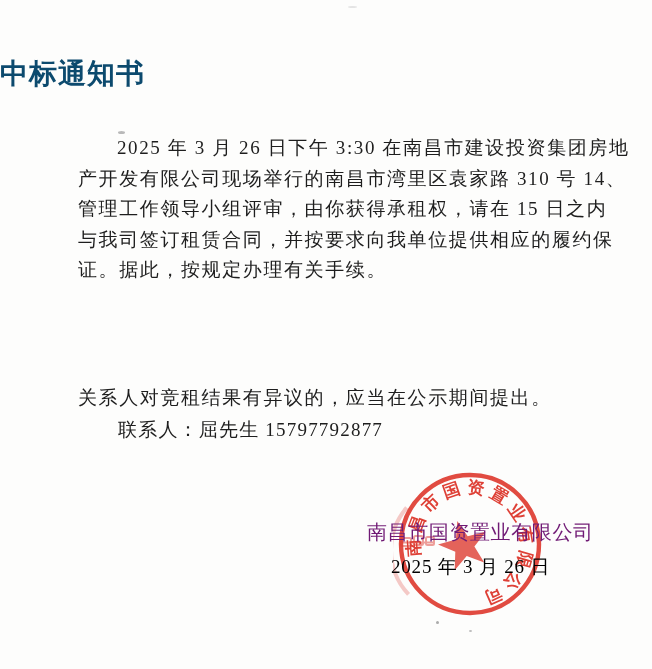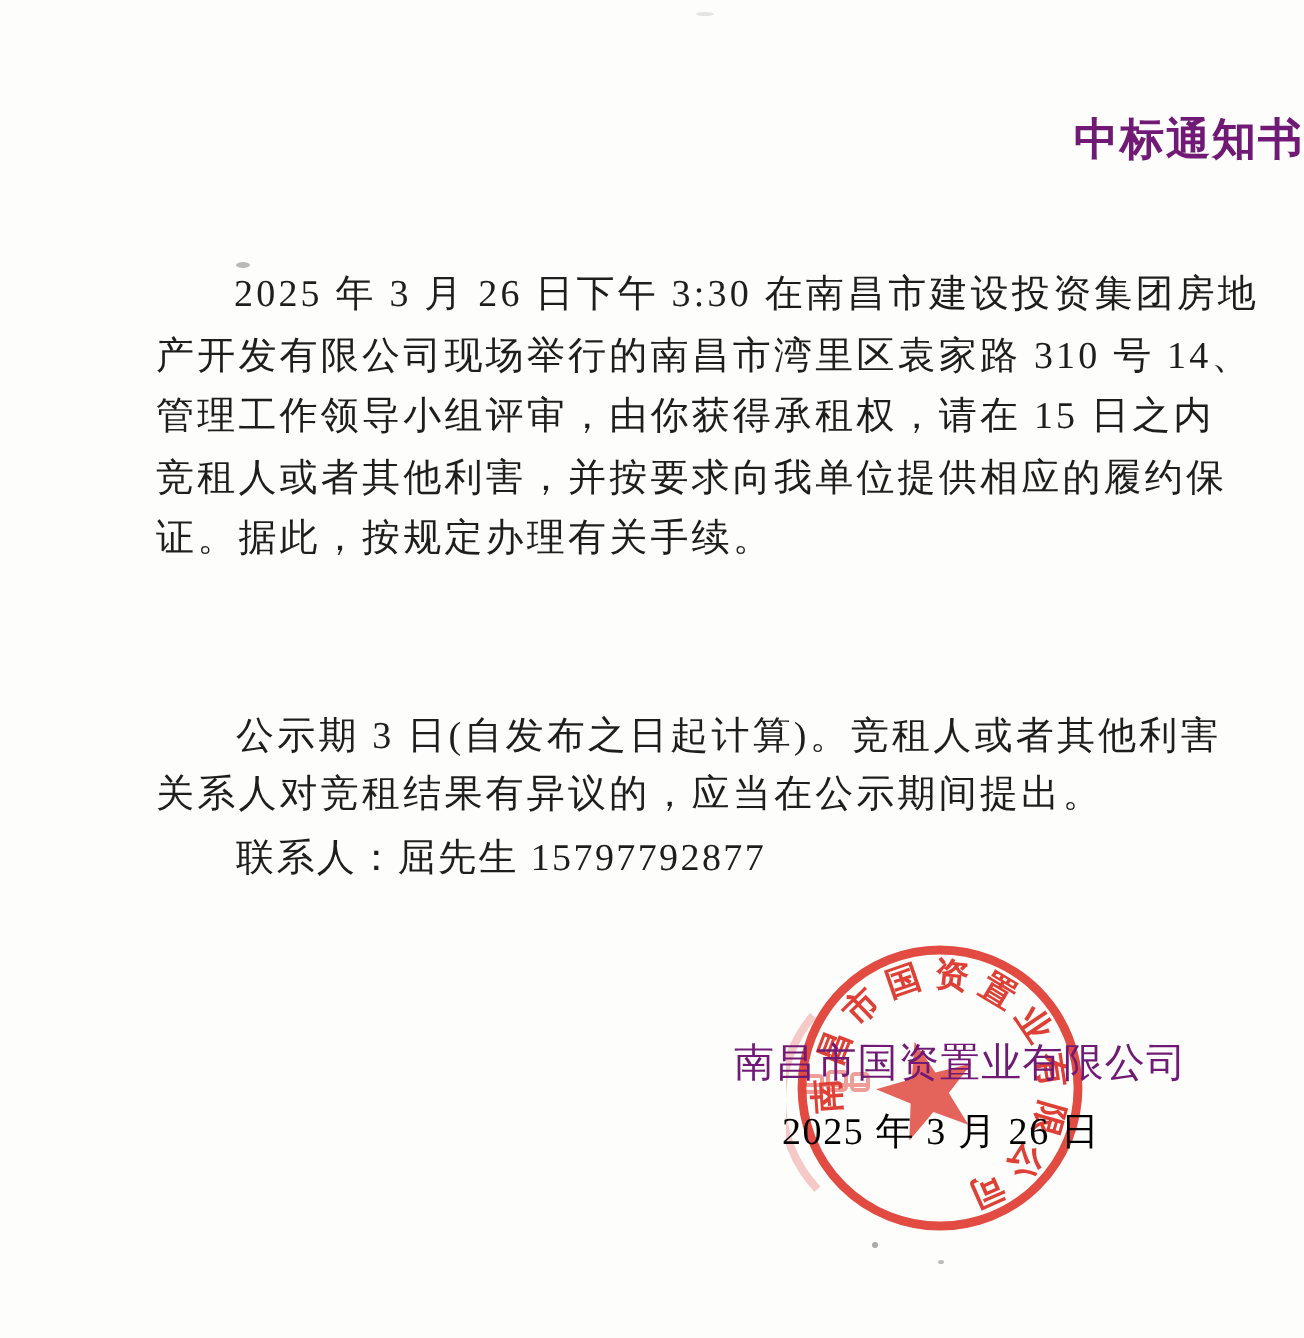--- a/index.html
+++ b/index.html
@@ -6,23 +6,23 @@
   .page{
     position:relative;
     width:652px;height:669px;
     background:#fdfdfc;
     overflow:hidden;
     font-family:"Liberation Serif","DejaVu Serif",serif;
     color:#1e1e1e;
   }
   .title{
     position:absolute;left:0;top:55px;width:652px;margin:0;
-    text-align:right;
-    font-size:22px;font-weight:700;letter-spacing:1px;
-    color:#701a75;
+    text-align:left;
+    font-size:28px;font-weight:700;letter-spacing:1px;
+    color:#0c4a6e;
     font-family:"Liberation Sans","DejaVu Sans",sans-serif;
   }
   .salutation{
     position:absolute;left:78px;top:100px;
     font-size:19px;line-height:22px;letter-spacing:1px;
   }
   .para{
     position:absolute;left:78px;top:133px;width:520px;
     font-size:19px;line-height:30.5px;letter-spacing:1.6px;
   }
@@ -66,25 +66,24 @@
 
 <div class="page">
 
   <h1 class="title">中标通知书</h1>
 
 
   <div class="para">
     <div class="line indent">2025 年 3 月 26 日下午 3:30 在南昌市建设投资集团房地</div>
     <div class="line">产开发有限公司现场举行的南昌市湾里区袁家路 310 号 14、</div>
     <div class="line">管理工作领导小组评审，由你获得承租权，请在 15 日之内</div>
-    <div class="line">竞租人或者其他利害，并按要求向我单位提供相应的履约保</div>
+    <div class="line">与我司签订租赁合同，并按要求向我单位提供相应的履约保</div>
     <div class="line">证。据此，按规定办理有关手续。</div>
   </div>
 
-  <div class="absline notice-line-1">公示期 3 日(自发布之日起计算)。竞租人或者其他利害</div>
   <div class="absline notice-line-2">关系人对竞租结果有异议的，应当在公示期间提出。</div>
   <div class="absline contact-line">联系人：屈先生 15797792877</div>
 
   <svg class="stamp" viewBox="0 0 156 158" xmlns="http://www.w3.org/2000/svg">
 
     <circle cx="63" cy="90" r="65" fill="none" stroke="#dc3126" stroke-width="4" stroke-opacity="0.28" stroke-dasharray="95 313" stroke-dashoffset="-155"></circle>
 
     <circle cx="77" cy="84" r="69" fill="none" stroke="#dc3126" stroke-width="4.4" stroke-opacity="0.95"></circle>
 
     <g id="ring-chars" fill="#dc3126" font-size="17" text-anchor="middle">

